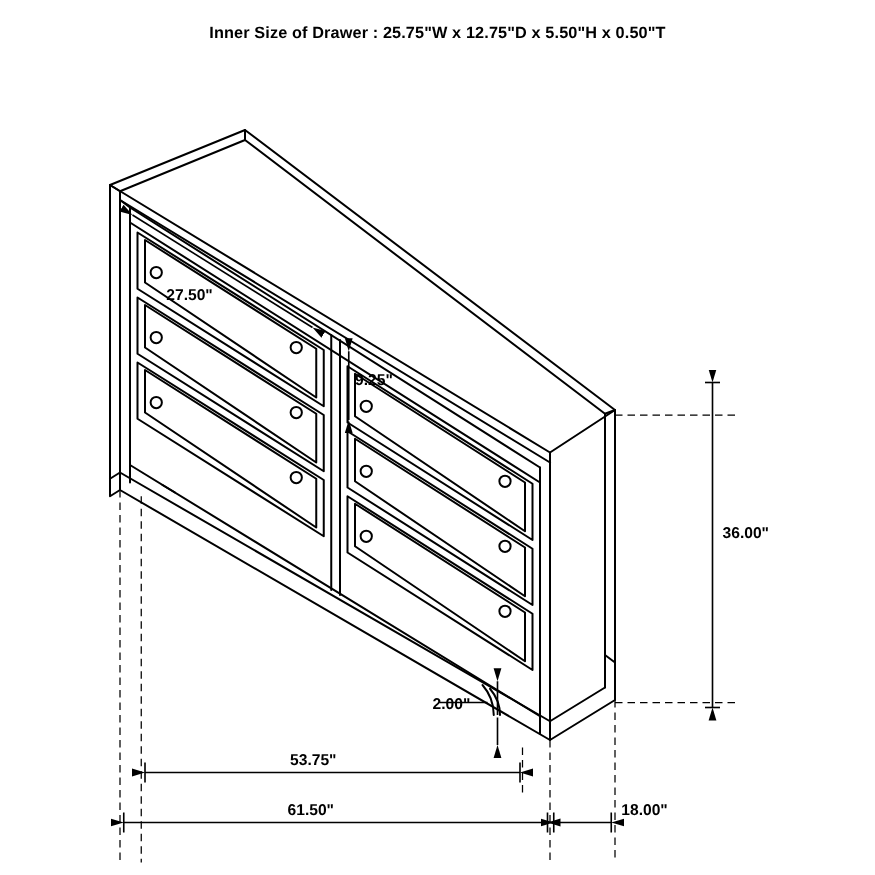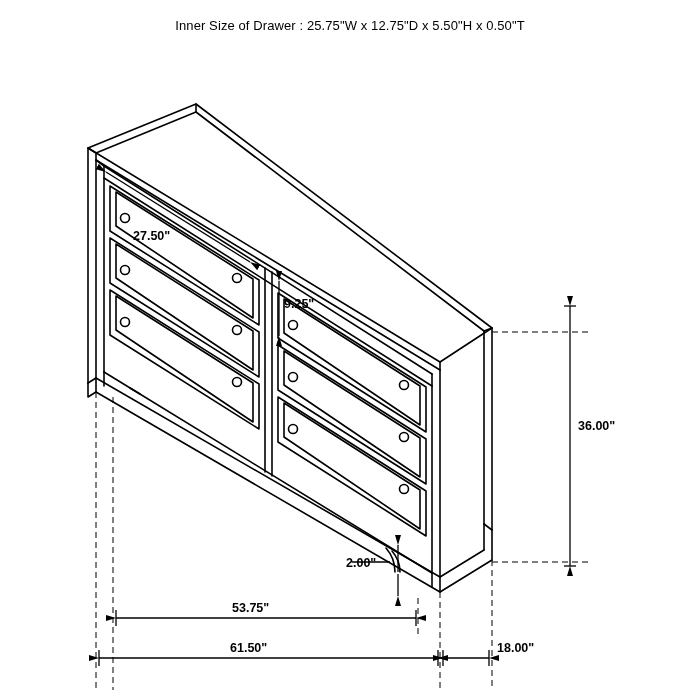--- a/index.html
+++ b/index.html
@@ -20,21 +20,21 @@
     width: 700px;
     height: 700px;
   }
   .title {
     position: absolute;
     top: 18px;
     left: 0;
     width: 700px;
     text-align: center;
     font-size: 13px;
-    font-weight: normal;
+    font-weight: bold;
     letter-spacing: 0.1px;
     color: #000;
   }
   svg.diagram {
     position: absolute;
     top: 0;
     left: 0;
     width: 700px;
     height: 700px;
   }

